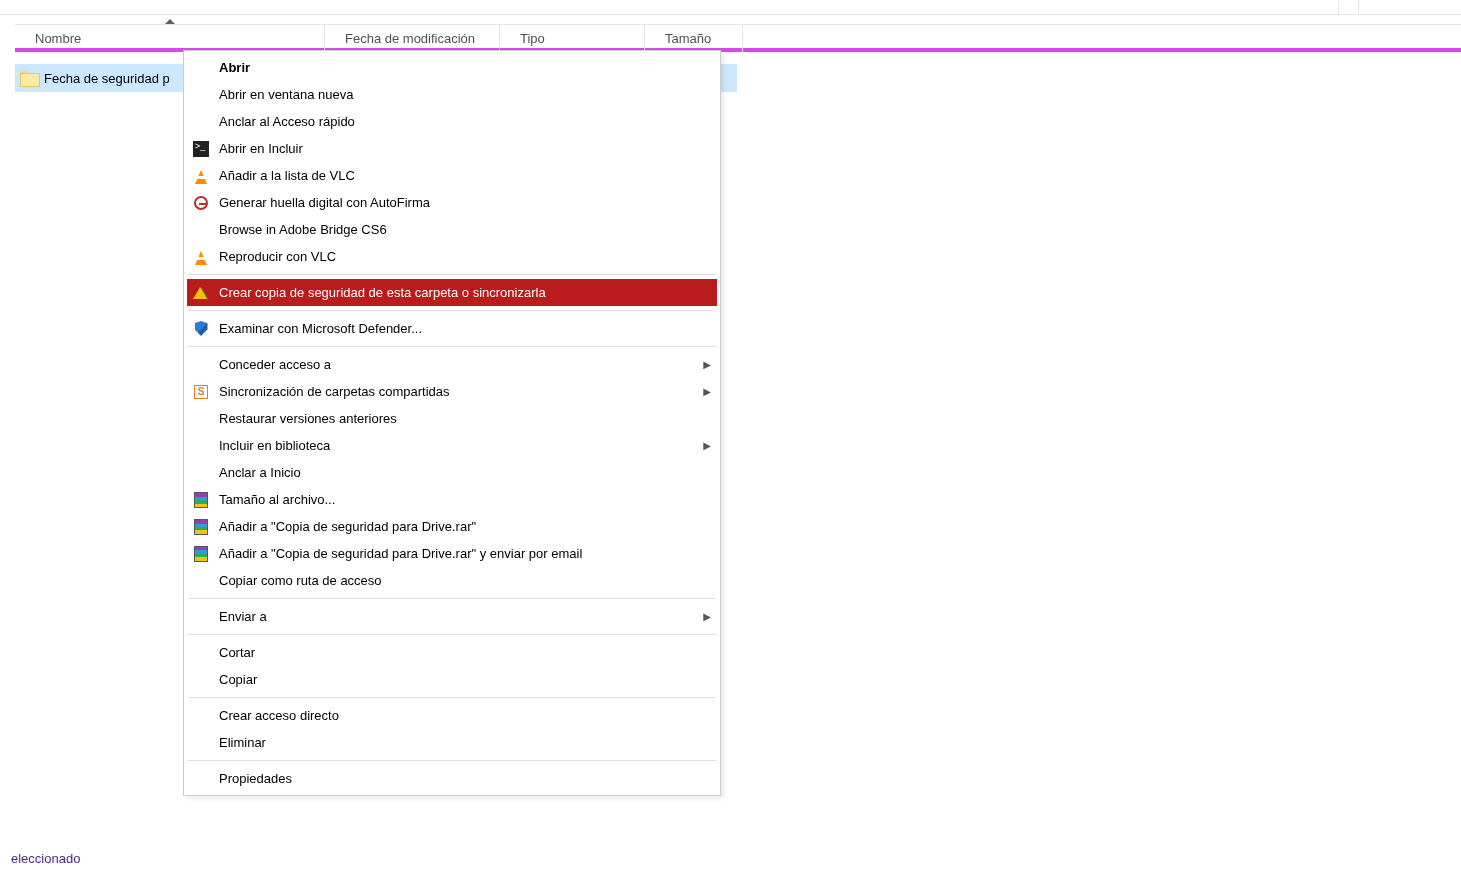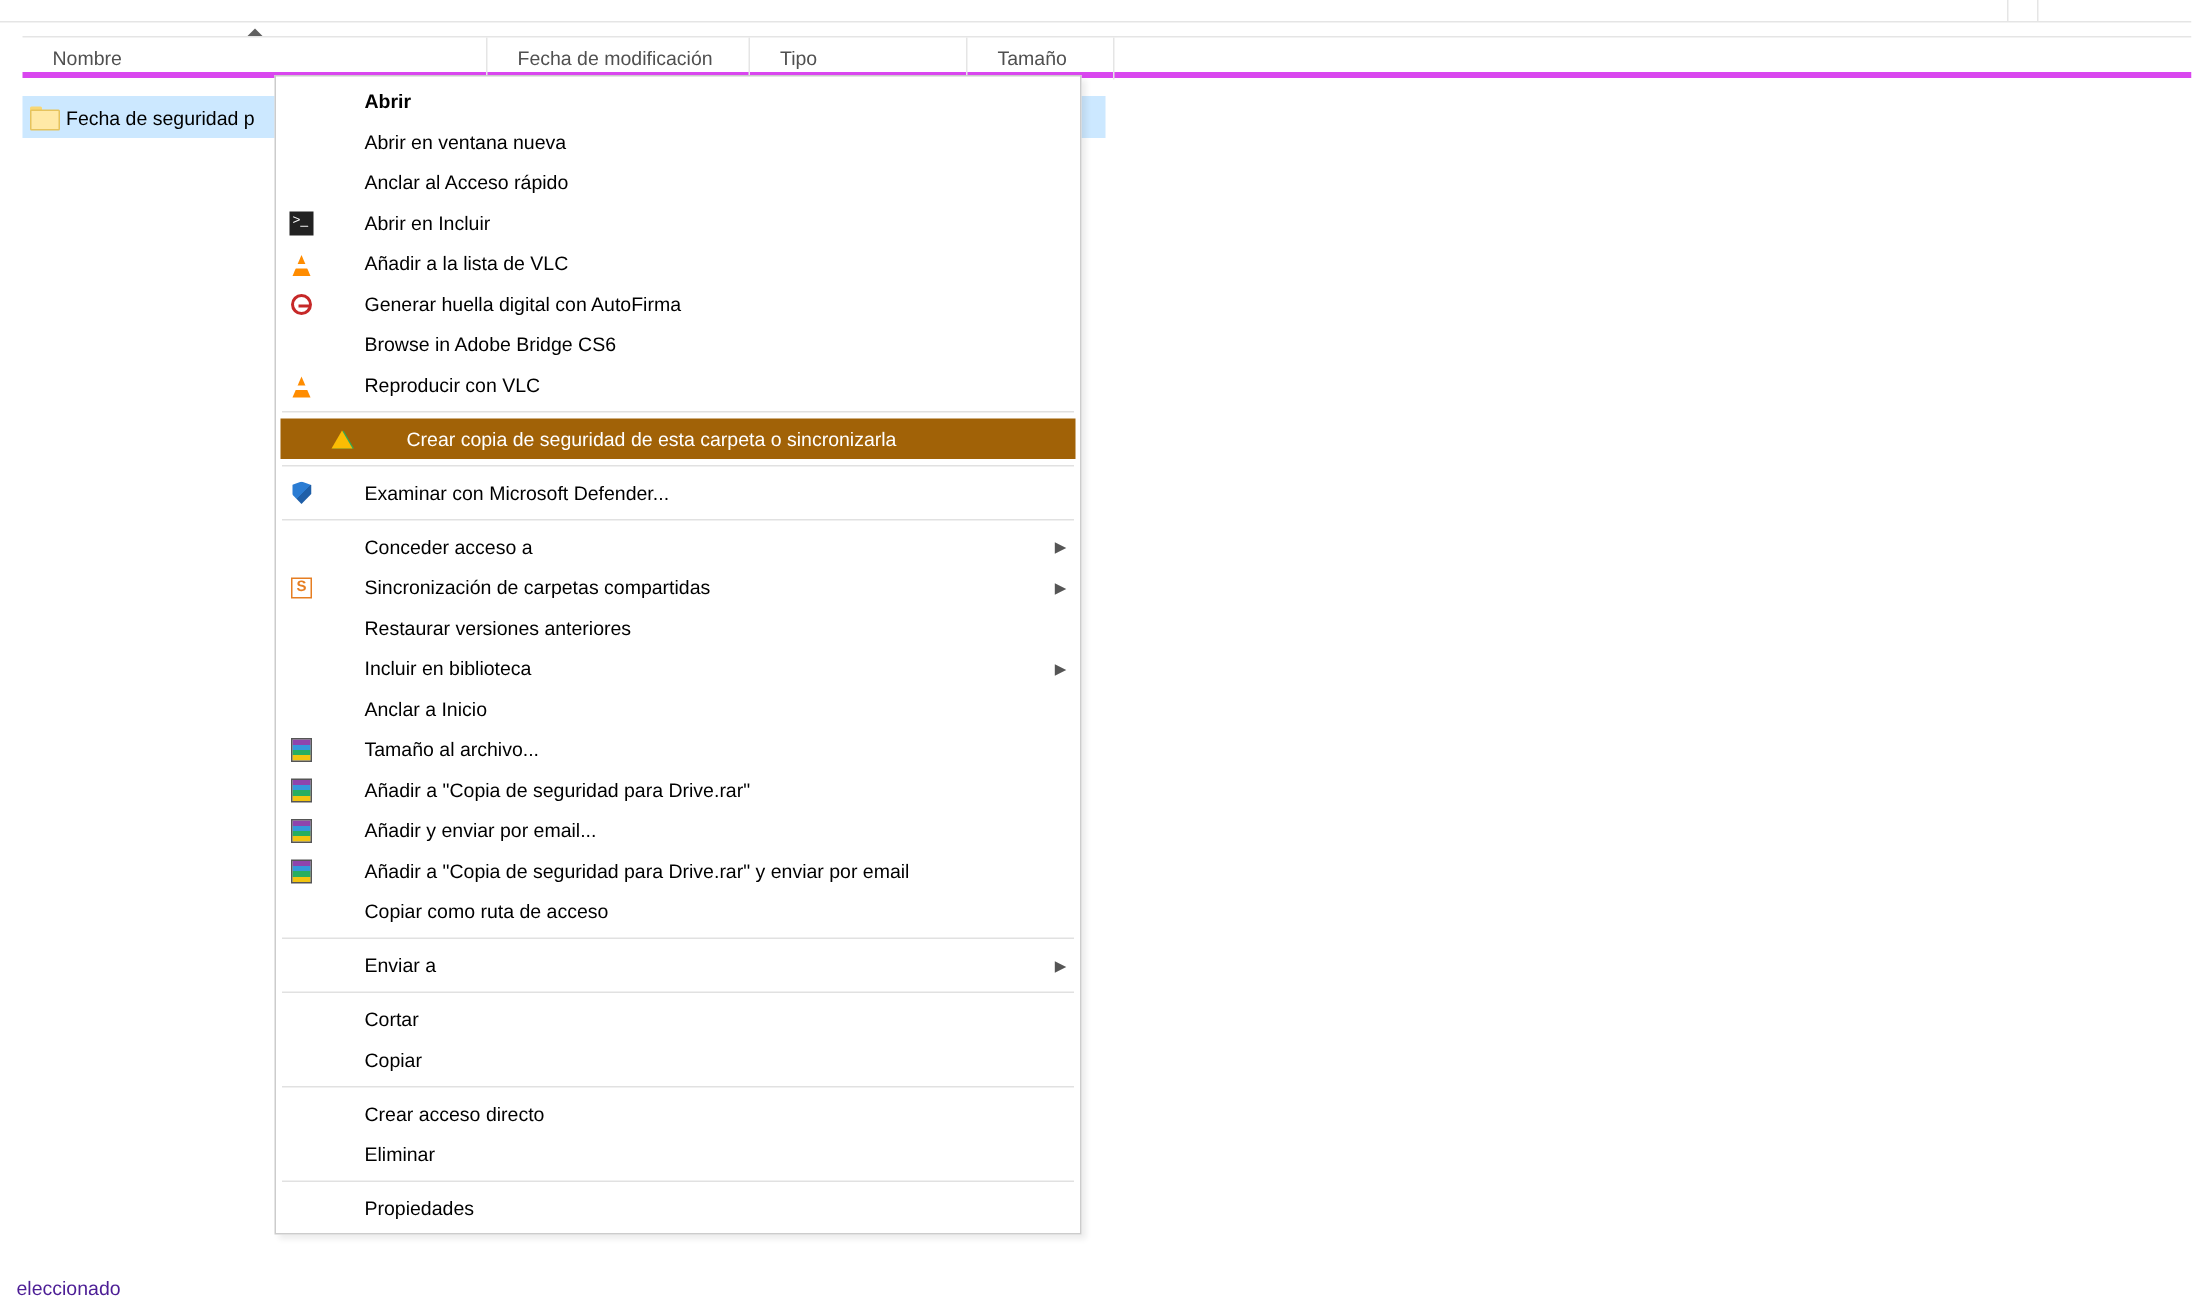--- a/index.html
+++ b/index.html
@@ -83,26 +83,26 @@
       padding: 3px 3px;
       font-size: 13px;
     }
     .mi {
       height: 27px; display: flex; align-items: center;
       position: relative;
     }
     .mi .ico {
       width: 28px; display: flex; justify-content: center; align-items: center;
     }
-    .mi .lbl { flex: 1; padding-left: 4px; margin-left: 24px; }
+    .mi .lbl { flex: 1; padding-left: 4px; }
     .mi .arrow {
       width: 20px; text-align: center; color: #555; font-size: 10px;
     }
     .mi.bold .lbl { font-weight: 600; }
-    .mi.hi { background: #a16207; color: #fff; padding-left: 28px; }
+    .mi.hi { background: #b91c1c; color: #fff; }
     .sep {
       height: 1px; margin: 4px 1px;
       background: #e1e1e1;
     }
 
     
     .ic { width: 16px; height: 16px; display: inline-block; }
     .ic-terminal { background: #222; position: relative; }
     .ic-terminal::after { content: ">_"; color: #fff; font-size: 9px; position: absolute; left: 2px; top: 0; }
     .ic-vlc {
@@ -281,26 +281,20 @@
   <div class="mi">
     <span class="ico">
         <span class="ic-rar"></span>
       </span>
     <span class="lbl">Añadir a "Copia de seguridad para Drive.rar"</span>
   </div>
   <div class="mi">
     <span class="ico">
         <span class="ic-rar"></span>
       </span>
-    <span class="lbl">Añadir y enviar por email...</span>
-  </div>
-  <div class="mi">
-    <span class="ico">
-        <span class="ic-rar"></span>
-      </span>
     <span class="lbl">Añadir a "Copia de seguridad para Drive.rar" y enviar por email</span>
   </div>
   <div class="mi">
     <span class="ico"></span>
     <span class="lbl">Copiar como ruta de acceso</span>
   </div>
 
   <div class="sep"></div>
 
   <div class="mi">

